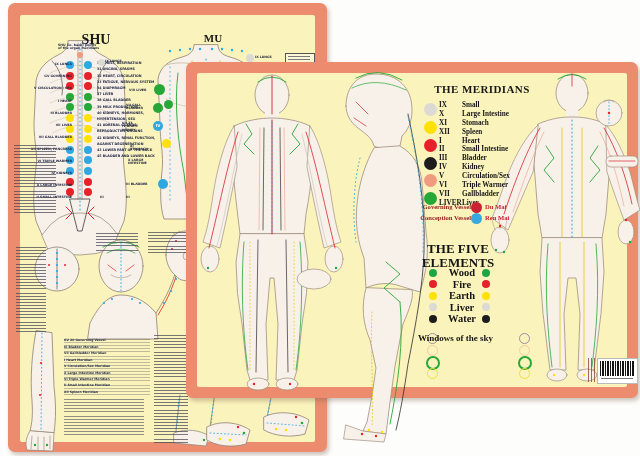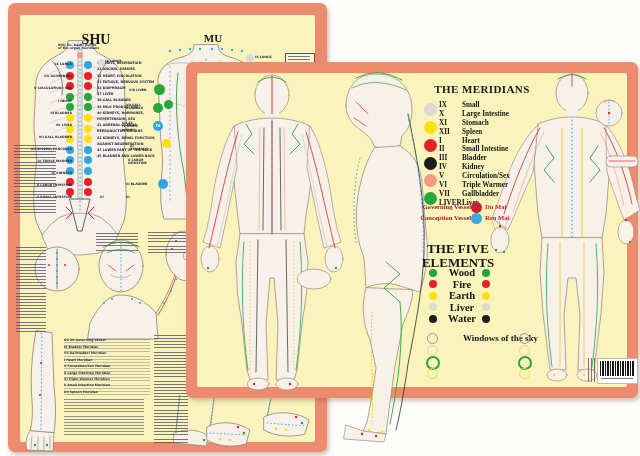--- a/index.html
+++ b/index.html
@@ -19,21 +19,21 @@
   .tlv{position:absolute;background:repeating-linear-gradient(to right,rgba(140,70,60,.8) 0 .8px,transparent .8px 3px)}
   .dot{position:absolute;border-radius:50%}
   .ring{position:absolute;border-radius:50%;background:transparent}
   
   .mnum{position:absolute;font:bold 7.2px "Liberation Serif",serif;color:#161616;left:253px;width:20px}
   .mlab{position:absolute;font:bold 7.2px "Liberation Serif",serif;color:#161616;left:276px;white-space:nowrap}
   .vlab{position:absolute;font:bold 6.6px "Liberation Serif",serif;color:#9c1f26;text-align:right;width:86px;left:199px;white-space:nowrap}
   .vmai{position:absolute;font:bold 6.6px "Liberation Serif",serif;color:#c52531;left:299px;white-space:nowrap}
   .etitle{position:absolute;font:bold 13px/1.05 "Liberation Serif",serif;color:#141414;text-align:center;white-space:pre-line}
   .elab{position:absolute;font:bold 10.5px "Liberation Serif",serif;color:#141414;text-align:center;width:60px;left:246px}
-  .slab{position:absolute;font:bold 9px "Liberation Serif",serif;color:#141414;text-align:right;width:120px;left:232px;white-space:nowrap}
+  .slab{position:absolute;font:bold 9px "Liberation Serif",serif;color:#141414;text-align:left;width:120px;left:232px;white-space:nowrap}
   .bh div{font:700 6.2px/12.9px "DejaVu Sans",sans-serif;color:#232a4a;white-space:nowrap}
   .ind div{font:600 6.6px/12.4px "DejaVu Sans",sans-serif;color:#1d2440;white-space:nowrap}
   .shul div{font:600 6.4px/24.2px "DejaVu Sans",sans-serif;color:#1d2440;white-space:nowrap}
   .muc{position:absolute;border-radius:50%;color:#fff;font:bold 4px/1 "DejaVu Sans",sans-serif;display:flex;align-items:center;justify-content:center}
   .bars{position:absolute;background:repeating-linear-gradient(90deg,#141414 0 1.1px,transparent 1.1px 2.5px)}
 </style>
 </head>
 <body>
 
 <div class="poster" style="left: 8px; top: 3px; width: 319px; height: 449px; background: rgb(236, 139, 110);">

